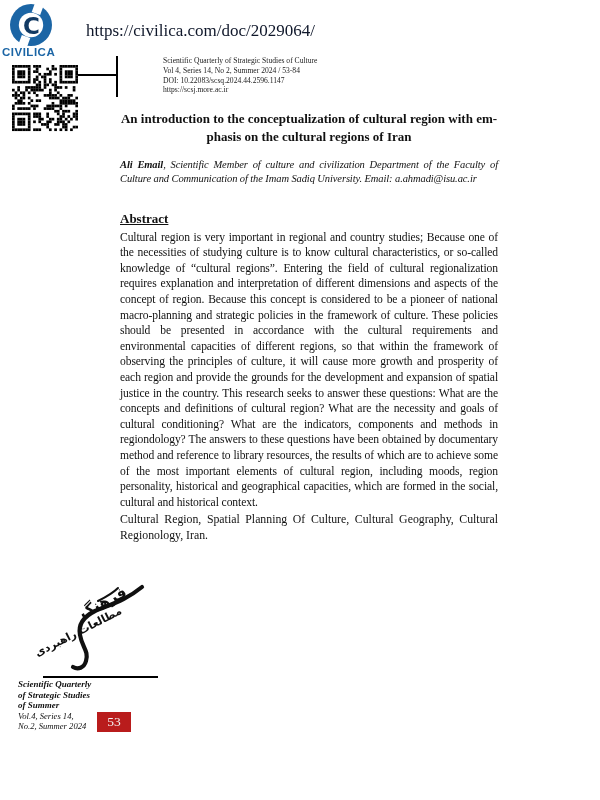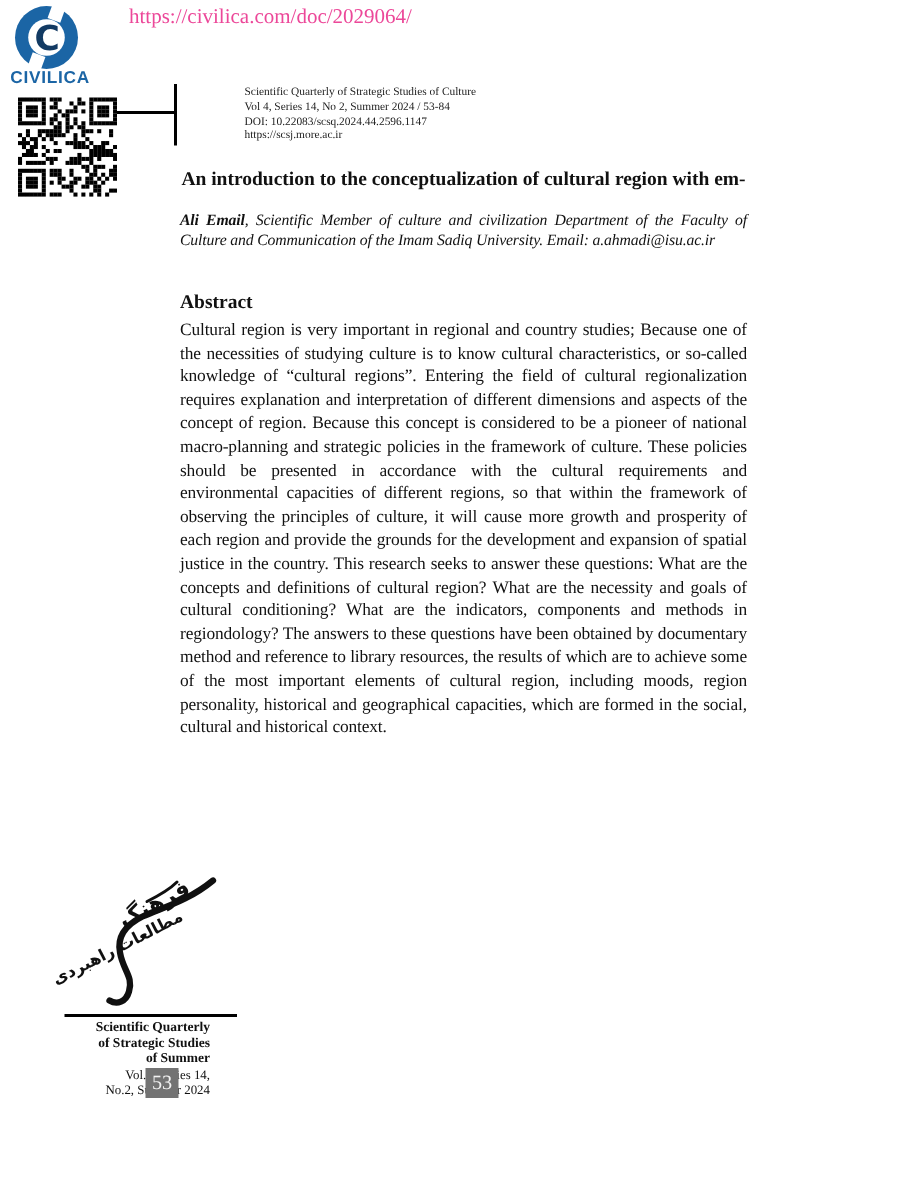--- a/index.html
+++ b/index.html
@@ -1,49 +1,49 @@
 <!DOCTYPE html>
 <html><head>
 <meta charset="utf-8">
 <style>
   html,body{margin:0;padding:0;background:#ffffff;}
   .page{position:relative;width:600px;height:800px;background:#fff;overflow:hidden;
         font-family:"Liberation Serif",serif;color:#111;}
 
   
   .brand-icon{position:absolute;left:7px;top:3px;width:48px;height:46px;}
-  .brand-name{position:absolute;left:2px;top:46px;width:58px;text-align:right;
+  .brand-name{position:absolute;left:2px;top:46px;width:58px;text-align:left;
               font-family:"Liberation Sans",sans-serif;font-weight:700;font-size:11.5px;
               letter-spacing:.5px;color:#1b65a5;}
-  .doc-url{position:absolute;left:86px;top:4px;font-size:14px;color:#ec4899;white-space:nowrap;}
+  .doc-url{position:absolute;left:86px;top:21px;font-size:17px;color:#0f172a;white-space:nowrap;}
   .qr{position:absolute;left:12px;top:63px;width:66px;height:70px;}
   .connector-h{position:absolute;left:78px;top:74px;width:40px;height:1.6px;background:#000;}
   .connector-v{position:absolute;left:116px;top:56px;width:1.6px;height:41px;background:#000;}
   .journal-info{position:absolute;left:122px;top:56px;font-size:7.6px;line-height:9.8px;
                 color:#222;white-space:nowrap;margin-left:41px;}
 
   
   .main{position:absolute;left:120px;top:110px;width:378px;}
   .title{margin:0 -10px;text-align:center;font-weight:700;font-size:13px;line-height:17.5px;}
   .title div{white-space:nowrap;text-align:center;}
   .author{margin:13px 0 0 0;font-style:italic;font-size:10.5px;line-height:13.8px;
           text-align:justify;letter-spacing:-.1px;}
-  .sec-heading{margin:25px 0 0 0;font-weight:700;font-size:13px;}
+  .sec-heading{margin:25px 0 0 0;font-weight:700;font-size:13px;text-decoration:underline;}
   .kw-heading{margin:10px 0 0 0;font-weight:700;font-size:13px;}
   .abstract{margin:3px 0 0 0;font-size:11.6px;line-height:15.6px;text-align:justify;
             letter-spacing:-.1px;}
   .keywords{margin:2px 0 0 0;font-size:11.8px;line-height:15.6px;text-align:justify;}
 
   
   .calligraphy{position:absolute;left:28px;top:580px;width:128px;height:94px;}
   .footer-rule{position:absolute;left:43px;top:676px;width:115px;height:1.6px;background:#000;}
-  .footer-block{position:absolute;left:18px;top:679px;width:122px;text-align:right;}
+  .footer-block{position:absolute;left:18px;top:679px;width:122px;text-align:left;font-style:italic;}
   .footer-name{font-weight:700;font-size:9px;line-height:10.6px;}
   .footer-issue{font-size:8.6px;line-height:10.4px;}
-  .page-badge{position:absolute;left:97px;top:712px;width:22px;height:20px;background:#737373;
+  .page-badge{position:absolute;left:97px;top:712px;width:34px;height:20px;background:#b91c1c;
               color:#f2f2f2;font-size:13.5px;display:flex;align-items:center;justify-content:center;}
 </style>
 </head>
 <body>
 
 <div class="page">
 
   <svg class="brand-icon" viewBox="0 0 48 46">
     <circle cx="24" cy="22" r="21" fill="#1b65a5"></circle>
     <circle cx="24" cy="22" r="12.2" fill="#ffffff"></circle>
@@ -361,27 +361,29 @@
   <div class="journal-info">
     <div>Scientific Quarterly of Strategic Studies of Culture</div>
     <div>Vol 4, Series 14, No 2, Summer 2024 / 53-84</div>
     <div>DOI: 10.22083/scsq.2024.44.2596.1147</div>
     <div>https://scsj.more.ac.ir</div>
   </div>
 
   <div class="main">
     <h1 class="title">
       <div>An introduction to the conceptualization of cultural region with em-</div>
+      <div>phasis on the cultural regions of Iran</div>
     </h1>
 
     <p class="author"><b><i>Ali Email</i></b><i>, Scientific Member of culture and civilization Department of the Faculty of Culture and Communication of the Imam Sadiq University. Email: a.ahmadi@isu.ac.ir</i></p>
 
     <h2 class="sec-heading">Abstract</h2>
     <p class="abstract">Cultural region is very important in regional and country studies; Because one of the necessities of studying culture is to know cultural characteristics, or so-called knowledge of “cultural regions”. Entering the field of cultural regionalization requires explanation and interpretation of different dimensions and aspects of the concept of region. Because this concept is considered to be a pioneer of national macro-planning and strategic policies in the framework of culture. These policies should be presented in accordance with the cultural requirements and environmental capacities of different regions, so that within the framework of observing the principles of culture, it will cause more growth and prosperity of each region and provide the grounds for the development and expansion of spatial justice in the country. This research seeks to answer these questions: What are the concepts and definitions of cultural region? What are the necessity and goals of cultural conditioning? What are the indicators, components and methods in regiondology? The answers to these questions have been obtained by documentary method and reference to library resources, the results of which are to achieve some of the most important elements of cultural region, including moods, region personality, historical and geographical capacities, which are formed in the social, cultural and historical context.</p>
 
+    <p class="keywords">Cultural Region, Spatial Planning Of Culture, Cultural Geography, Cultural Regionology, Iran.</p>
   </div>
 
   <svg class="calligraphy" viewBox="0 0 128 94">
     <g fill="none" stroke="#101010" stroke-linecap="round">
       <path d="M114,7 C97,21 80,25 67,31 C55,37 50,45 52,55 C54,67 61,71 58,81 C56,88 50,90 45,87" stroke-width="4.2"></path>
       <path d="M102,15 C88,25 72,29 61,34" stroke-width="2"></path>
       <path d="M90,8 C84,14 76,18 70,21" stroke-width="2"></path>
     </g>
     <text x="77" y="27" transform="rotate(-27 77 27)" text-anchor="middle" font-family="DejaVu Sans, sans-serif" font-weight="bold" font-size="15" fill="#101010">فرهنگ</text>
     <text x="52" y="55" transform="rotate(-27 52 55)" text-anchor="middle" font-family="DejaVu Sans, sans-serif" font-weight="bold" font-size="11" fill="#101010">مطالعات راهبردی</text>

